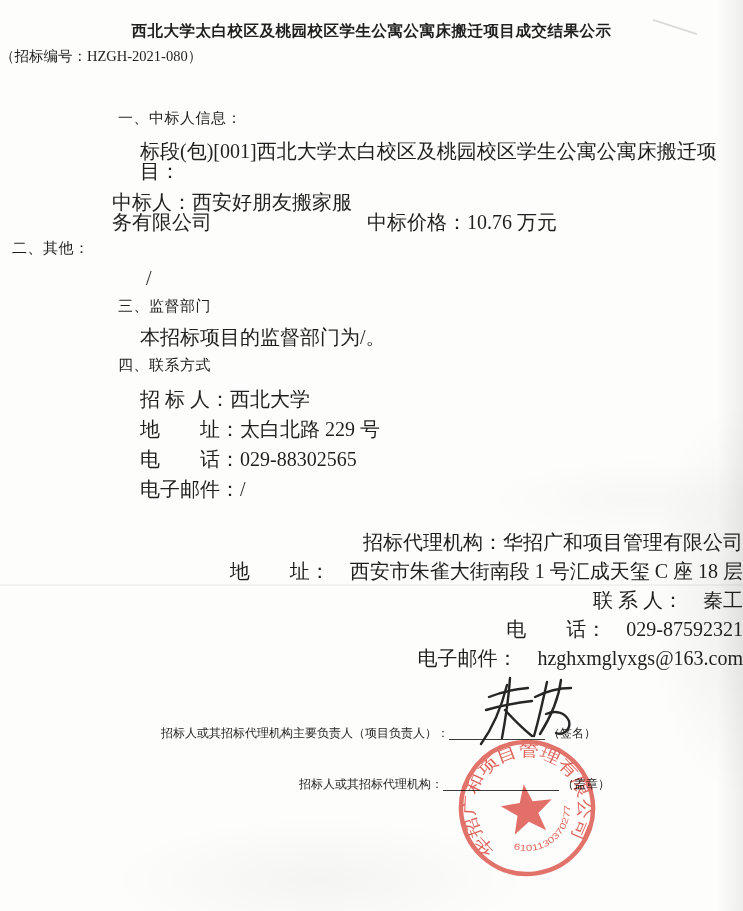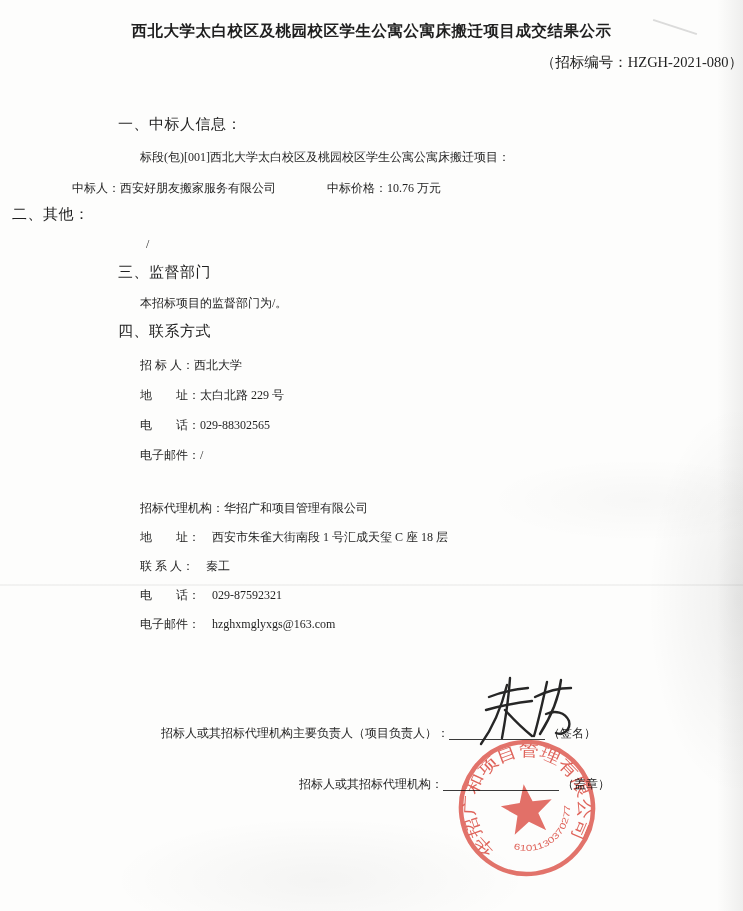--- a/index.html
+++ b/index.html
@@ -20,40 +20,40 @@
   }
   .scan-scratch{
     position:absolute;top:26px;left:652px;width:46px;height:2px;
     background:rgba(120,120,120,.25);transform:rotate(18deg);
   }
   .doc-title{
     padding-top:21px;text-align:center;
     font-size:15.5px;font-weight:600;letter-spacing:.5px;
   }
   .doc-subtitle{
-    margin-top:11px;text-align:right;font-size:14.5px;
+    margin-top:5px;text-align:left;font-size:14.5px;
   }
   .sec-heading{
     margin:0 0 0 118px;font-size:15px;font-weight:normal;
     font-family:"Liberation Sans","DejaVu Sans",sans-serif;
     letter-spacing:.5px;
   }
   .h1{margin-top:43px;}
   .h2{margin-top:7px;margin-left:12px;}
   .h3{margin-top:9px;}
   .h4{margin-top:9px;}
-  .body-line{margin:0 0 0 140px;font-size:12px;line-height:20px;}
+  .body-line{margin:0 0 0 140px;font-size:20px;line-height:20px;}
   .pkg-line{margin-top:13px;}
-  .winner-line{margin-top:11px;margin-left:72px;}
+  .winner-line{margin-top:11px;margin-left:112px;}
   .winner-left{display:inline-block;width:255px;}
   .slash-line{margin-top:10px;margin-left:146px;}
   .sup-line{margin-top:11px;}
   .contact-block{margin-top:9px;}
   .contact-block .body-line{line-height:30px;}
-  .agency-block{margin-top:24px;}
+  .agency-block{margin-top:24px;text-align:right;}
   .agency-block .body-line{line-height:29px;}
   .signoff{position:absolute;left:16px;top:724px;width:100%;font-size:12px;}
   .sign-line1{margin-left:145px;}
   .sign-line2{margin-top:33px;margin-left:283px;}
   .uline{
     display:inline-block;height:1em;vertical-align:baseline;
     border-bottom:1.6px solid #3a3a3a;transform:translateY(3px);
   }
   .uline.sig{width:96px;}
   .uline.seal{width:116px;}

